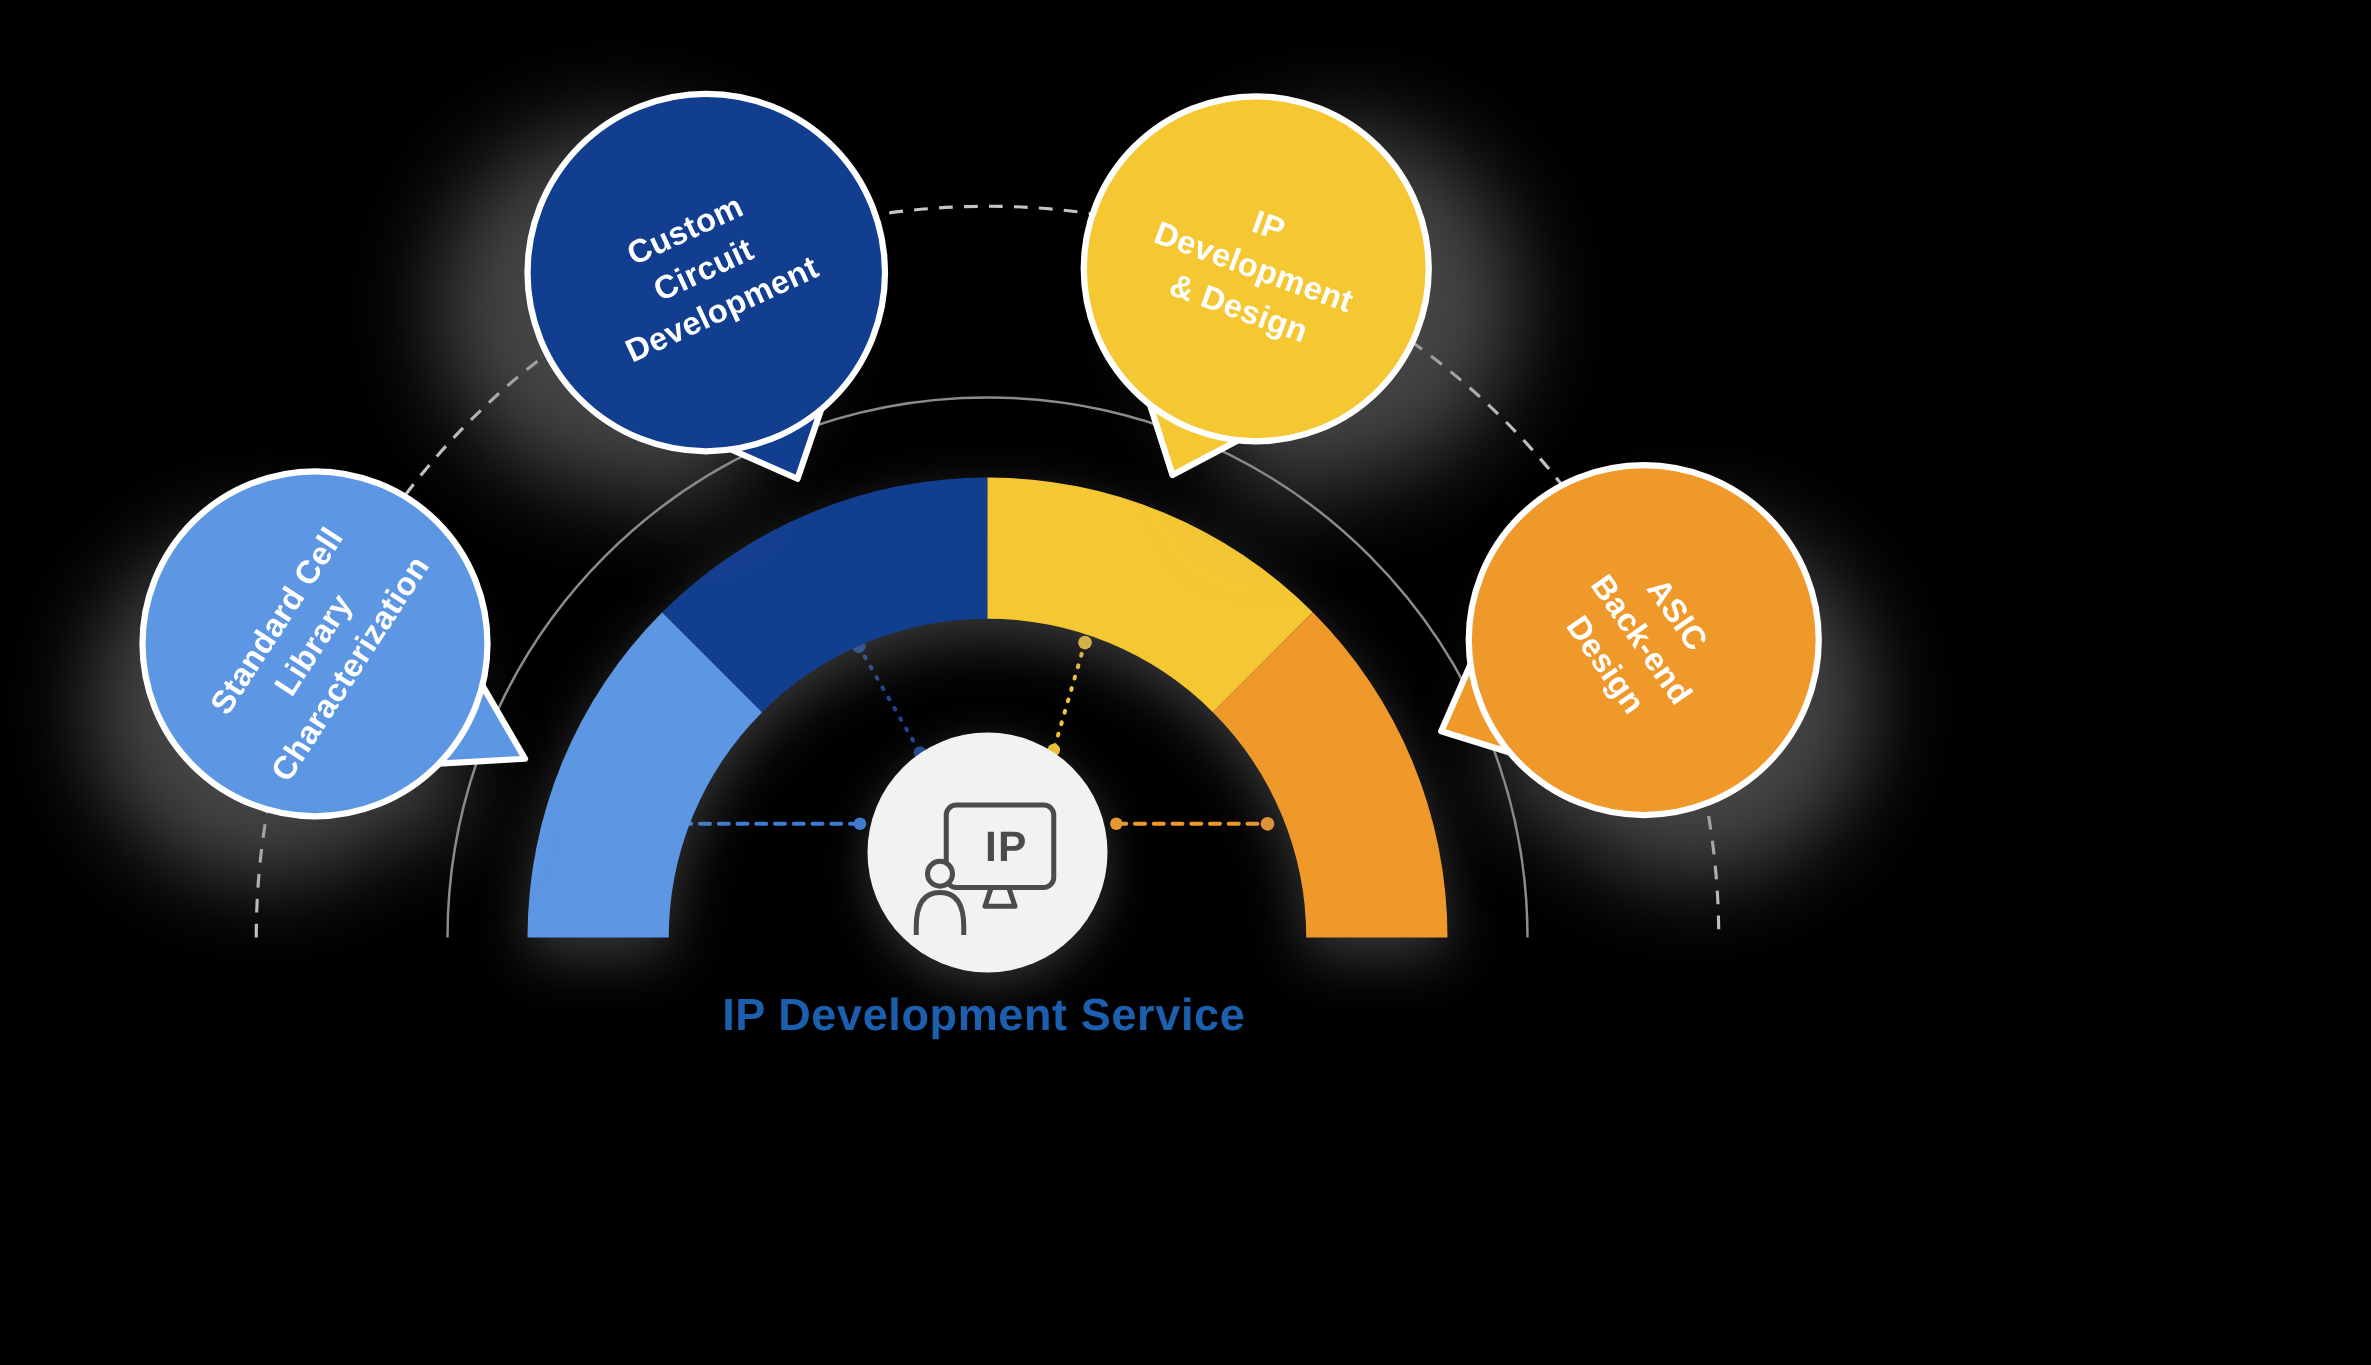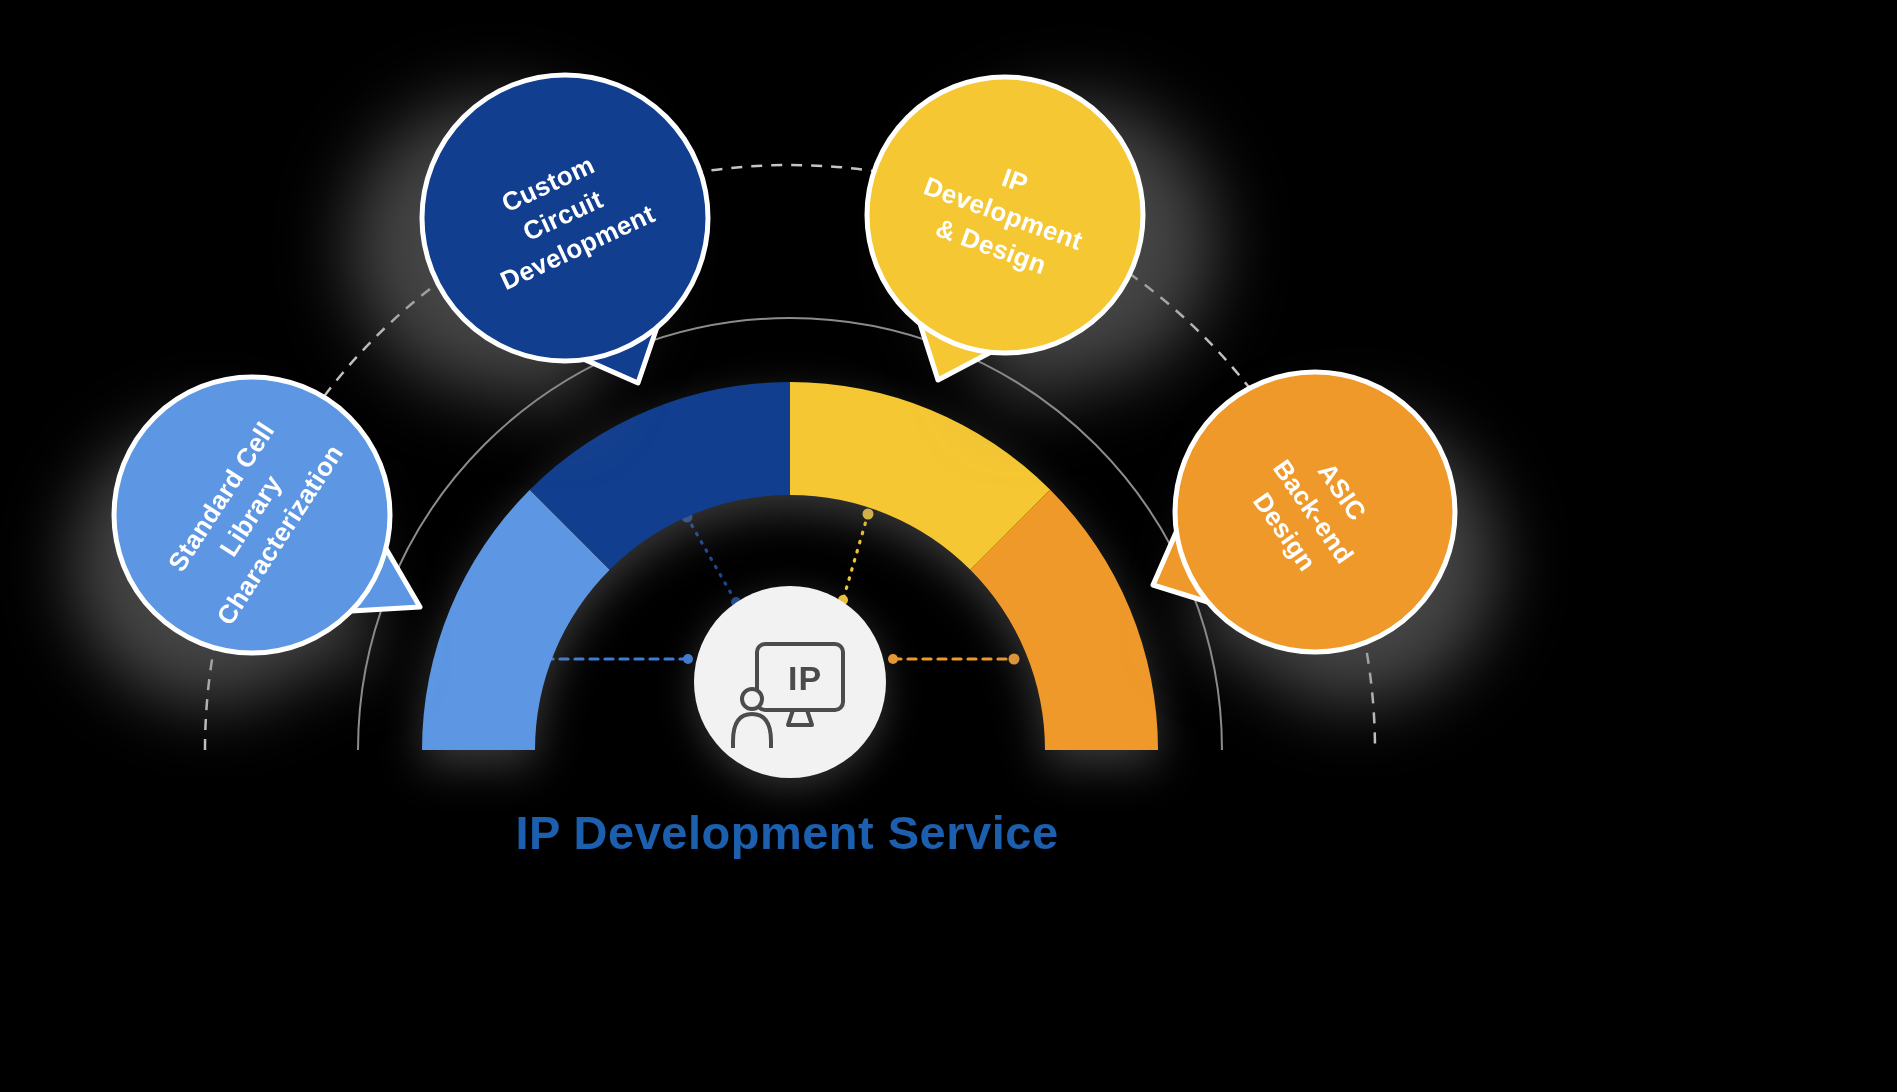--- a/index.html
+++ b/index.html
@@ -36,22 +36,22 @@
     position:absolute; color:#fff; font-weight:700; font-size:26px;
     line-height:1.35; text-align:center; white-space:pre-line;
     letter-spacing:.3px;
     transform: translate(-50%,-50%) rotate(var(--rot,0deg));
   }
   .icon-label {
     position:absolute; color:#4b4b4b; font-weight:700; font-size:34px;
     letter-spacing:1px; transform: translate(-50%,-50%);
   }
   .page-title {
-    position:absolute; color:#1b5fae; font-weight:700; font-size:47px;
-    letter-spacing:.5px; white-space:nowrap; transform: translate(-50%,-50%); margin-top: 20px;
+    position:absolute; color:#1b5fae; font-weight:700; font-size:36px;
+    letter-spacing:.5px; white-space:nowrap; transform: translate(-50%,-50%);
   }
 </style>
 </head>
 <body>
 
 <div id="stage">
 
   <svg width="1897" height="1092" viewBox="0 0 1897 1092">
 
     <path class="dashed-arc" d="M 205 750 A 585 585 0 0 1 1375 750"></path>

